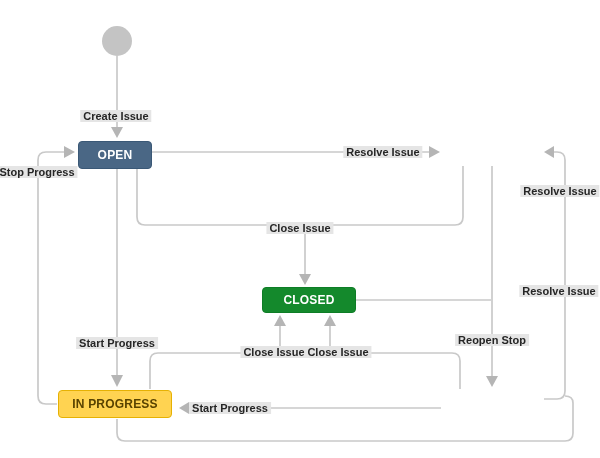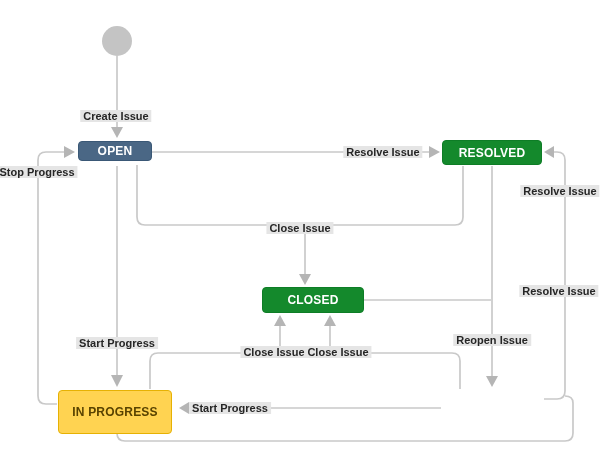--- a/index.html
+++ b/index.html
@@ -51,34 +51,33 @@
       <polygon class="arrow" points="64,146 64,158 75,152" fill="#b5b5b5"></polygon>
       <polygon class="arrow" points="274,326 286,326 280,315" fill="#b5b5b5"></polygon>
       <polygon class="arrow" points="324,326 336,326 330,315" fill="#b5b5b5"></polygon>
       <polygon class="arrow" points="486,376 498,376 492,387" fill="#b5b5b5"></polygon>
       <polygon class="arrow" points="554,146 554,158 544,152" fill="#b5b5b5"></polygon>
       <polygon class="arrow" points="189,402 189,414 179,408" fill="#b5b5b5"></polygon>
     </g>
     <circle id="start-circle" cx="117" cy="41" r="15" fill="#c4c4c4"></circle>
   </svg>
 
-  <div class="node slate" style="left: 78px; top: 141px; width: 74px; height: 20px; background-color: rgb(74, 103, 133); color: rgb(255, 255, 255);">OPEN</div>
+  <div class="node slate" style="left: 78px; top: 141px; width: 74px; height: 28px; background-color: rgb(74, 103, 133); color: rgb(255, 255, 255);">OPEN</div>
 
-  <div class="node green" style="left: 442px; top: 140px; width: 100px; height: 25px; background-color: rgb(20, 137, 44); color: rgb(255, 255, 255);">RESOLVED</div>
 
-  <div class="node green" style="left: 262px; top: 287px; width: 102px; height: 26px; background-color: rgb(20, 137, 44); color: rgb(255, 255, 255);">CLOSED</div>
+  <div class="node green" style="left: 262px; top: 287px; width: 94px; height: 26px; background-color: rgb(20, 137, 44); color: rgb(255, 255, 255);">CLOSED</div>
 
-  <div class="node yellow" style="left: 58px; top: 390px; width: 114px; height: 44px; background-color: rgb(255, 211, 81); color: rgb(89, 67, 0);">IN PROGRESS</div>
+  <div class="node yellow" style="left: 58px; top: 390px; width: 114px; height: 28px; background-color: rgb(255, 211, 81); color: rgb(89, 67, 0);">IN PROGRESS</div>
 
 
   <div class="edge-label" style="left: 116px; top: 116px; color: rgb(38, 38, 38);">Create Issue</div>
   <div class="edge-label" style="left: 383px; top: 152px; color: rgb(38, 38, 38);">Resolve Issue</div>
   <div class="edge-label" style="left: 37px; top: 172px; color: rgb(38, 38, 38);">Stop Progress</div>
   <div class="edge-label" style="left: 300px; top: 228px; color: rgb(38, 38, 38);">Close Issue</div>
   <div class="edge-label" style="left: 117px; top: 343px; color: rgb(38, 38, 38);">Start Progress</div>
   <div class="edge-label" style="left: 274px; top: 352px; color: rgb(38, 38, 38);">Close Issue</div>
   <div class="edge-label" style="left: 338px; top: 352px; color: rgb(38, 38, 38);">Close Issue</div>
-  <div class="edge-label" style="left: 492px; top: 340px; color: rgb(38, 38, 38);">Reopen Issue</div>
+  <div class="edge-label" style="left: 492px; top: 340px; color: rgb(38, 38, 38);">Reopen Stop</div>
   <div class="edge-label" style="left: 560px; top: 191px; color: rgb(38, 38, 38);">Resolve Issue</div>
   <div class="edge-label" style="left: 559px; top: 291px; color: rgb(38, 38, 38);">Resolve Issue</div>
   <div class="edge-label" style="left: 230px; top: 408px; color: rgb(38, 38, 38);">Start Progress</div>
 
 </div>
 
 </body></html>

